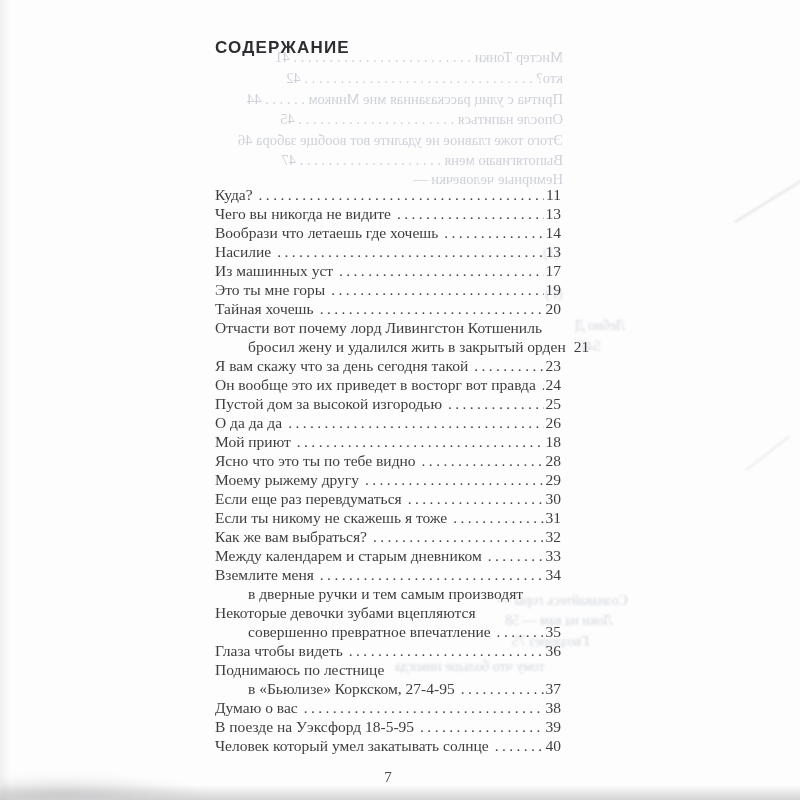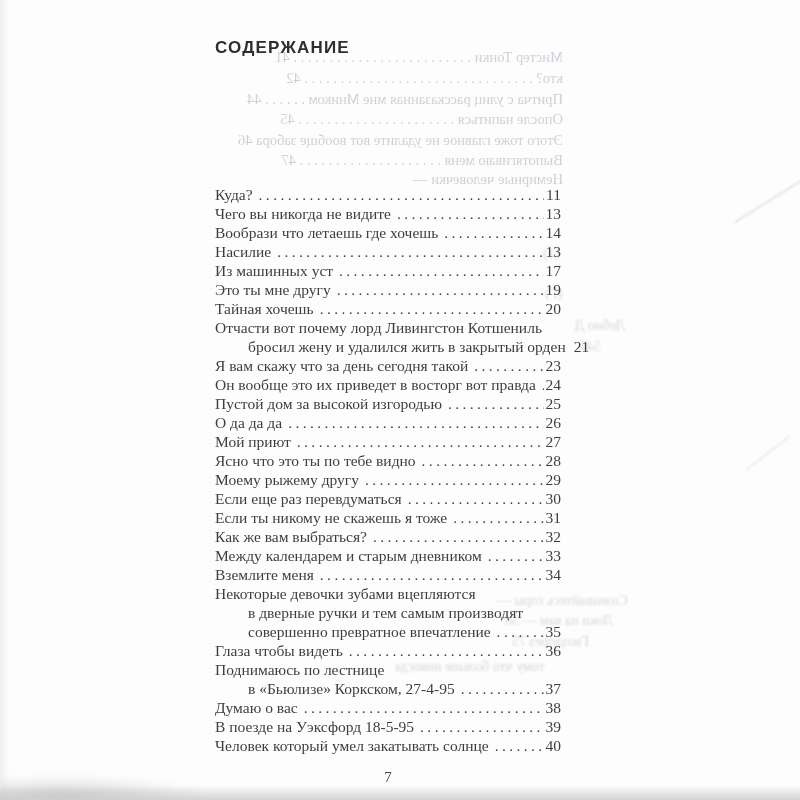--- a/index.html
+++ b/index.html
@@ -123,21 +123,21 @@
         <span class="toc-text">Насилие</span>
         <span class="leader">..........................................................................................</span>
         <span class="pagenum">13</span>
       </div>
       <div class="toc-line">
         <span class="toc-text">Из машинных уст</span>
         <span class="leader">..........................................................................................</span>
         <span class="pagenum">17</span>
       </div>
       <div class="toc-line">
-        <span class="toc-text">Это ты мне другу</span>
+        <span class="toc-text">Это ты мне горы</span>
         <span class="leader">..........................................................................................</span>
         <span class="pagenum">19</span>
       </div>
       <div class="toc-line">
         <span class="toc-text">Тайная хочешь</span>
         <span class="leader">..........................................................................................</span>
         <span class="pagenum">20</span>
       </div>
       <div class="toc-line">
         <span class="toc-text">Отчасти вот почему лорд Ливингстон Котшениль</span>
@@ -163,21 +163,21 @@
         <span class="pagenum">25</span>
       </div>
       <div class="toc-line">
         <span class="toc-text">О да да да</span>
         <span class="leader">..........................................................................................</span>
         <span class="pagenum">26</span>
       </div>
       <div class="toc-line">
         <span class="toc-text">Мой приют</span>
         <span class="leader">..........................................................................................</span>
-        <span class="pagenum">27</span>
+        <span class="pagenum">18</span>
       </div>
       <div class="toc-line">
         <span class="toc-text">Ясно что это ты по тебе видно</span>
         <span class="leader">..........................................................................................</span>
         <span class="pagenum">28</span>
       </div>
       <div class="toc-line">
         <span class="toc-text">Моему рыжему другу</span>
         <span class="leader">..........................................................................................</span>
         <span class="pagenum">29</span>
@@ -200,25 +200,25 @@
       <div class="toc-line">
         <span class="toc-text">Между календарем и старым дневником</span>
         <span class="leader">..........................................................................................</span>
         <span class="pagenum">33</span>
       </div>
       <div class="toc-line">
         <span class="toc-text">Вземлите меня</span>
         <span class="leader">..........................................................................................</span>
         <span class="pagenum">34</span>
       </div>
+      <div class="toc-line cont">
+        <span class="toc-text">в дверные ручки и тем самым производят</span>
+      </div>
       <div class="toc-line">
         <span class="toc-text">Некоторые девочки зубами вцепляются</span>
-      </div>
-      <div class="toc-line cont">
-        <span class="toc-text">в дверные ручки и тем самым производят</span>
       </div>
       <div class="toc-line cont">
         <span class="toc-text">совершенно превратное впечатление</span>
         <span class="leader">..........................................................................................</span>
         <span class="pagenum">35</span>
       </div>
       <div class="toc-line">
         <span class="toc-text">Глаза чтобы видеть</span>
         <span class="leader">..........................................................................................</span>
         <span class="pagenum">36</span>

